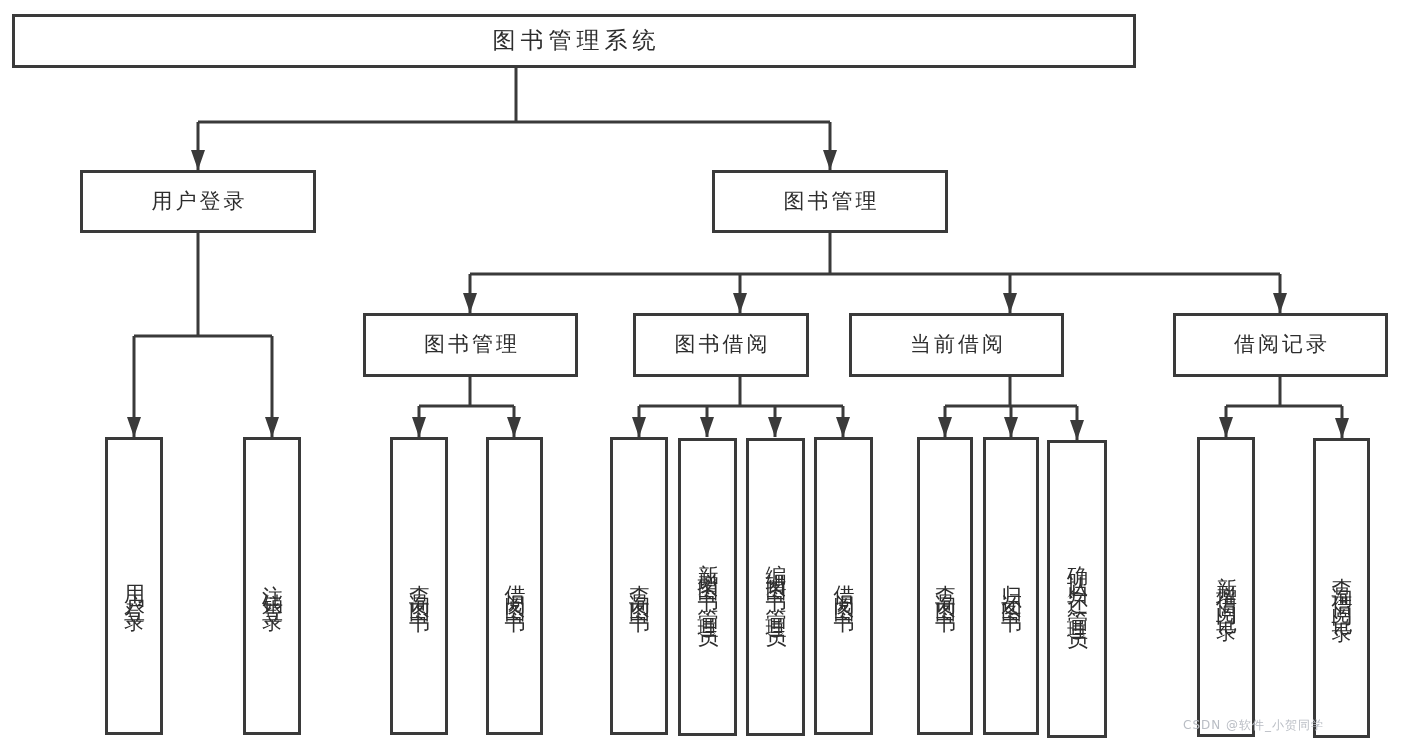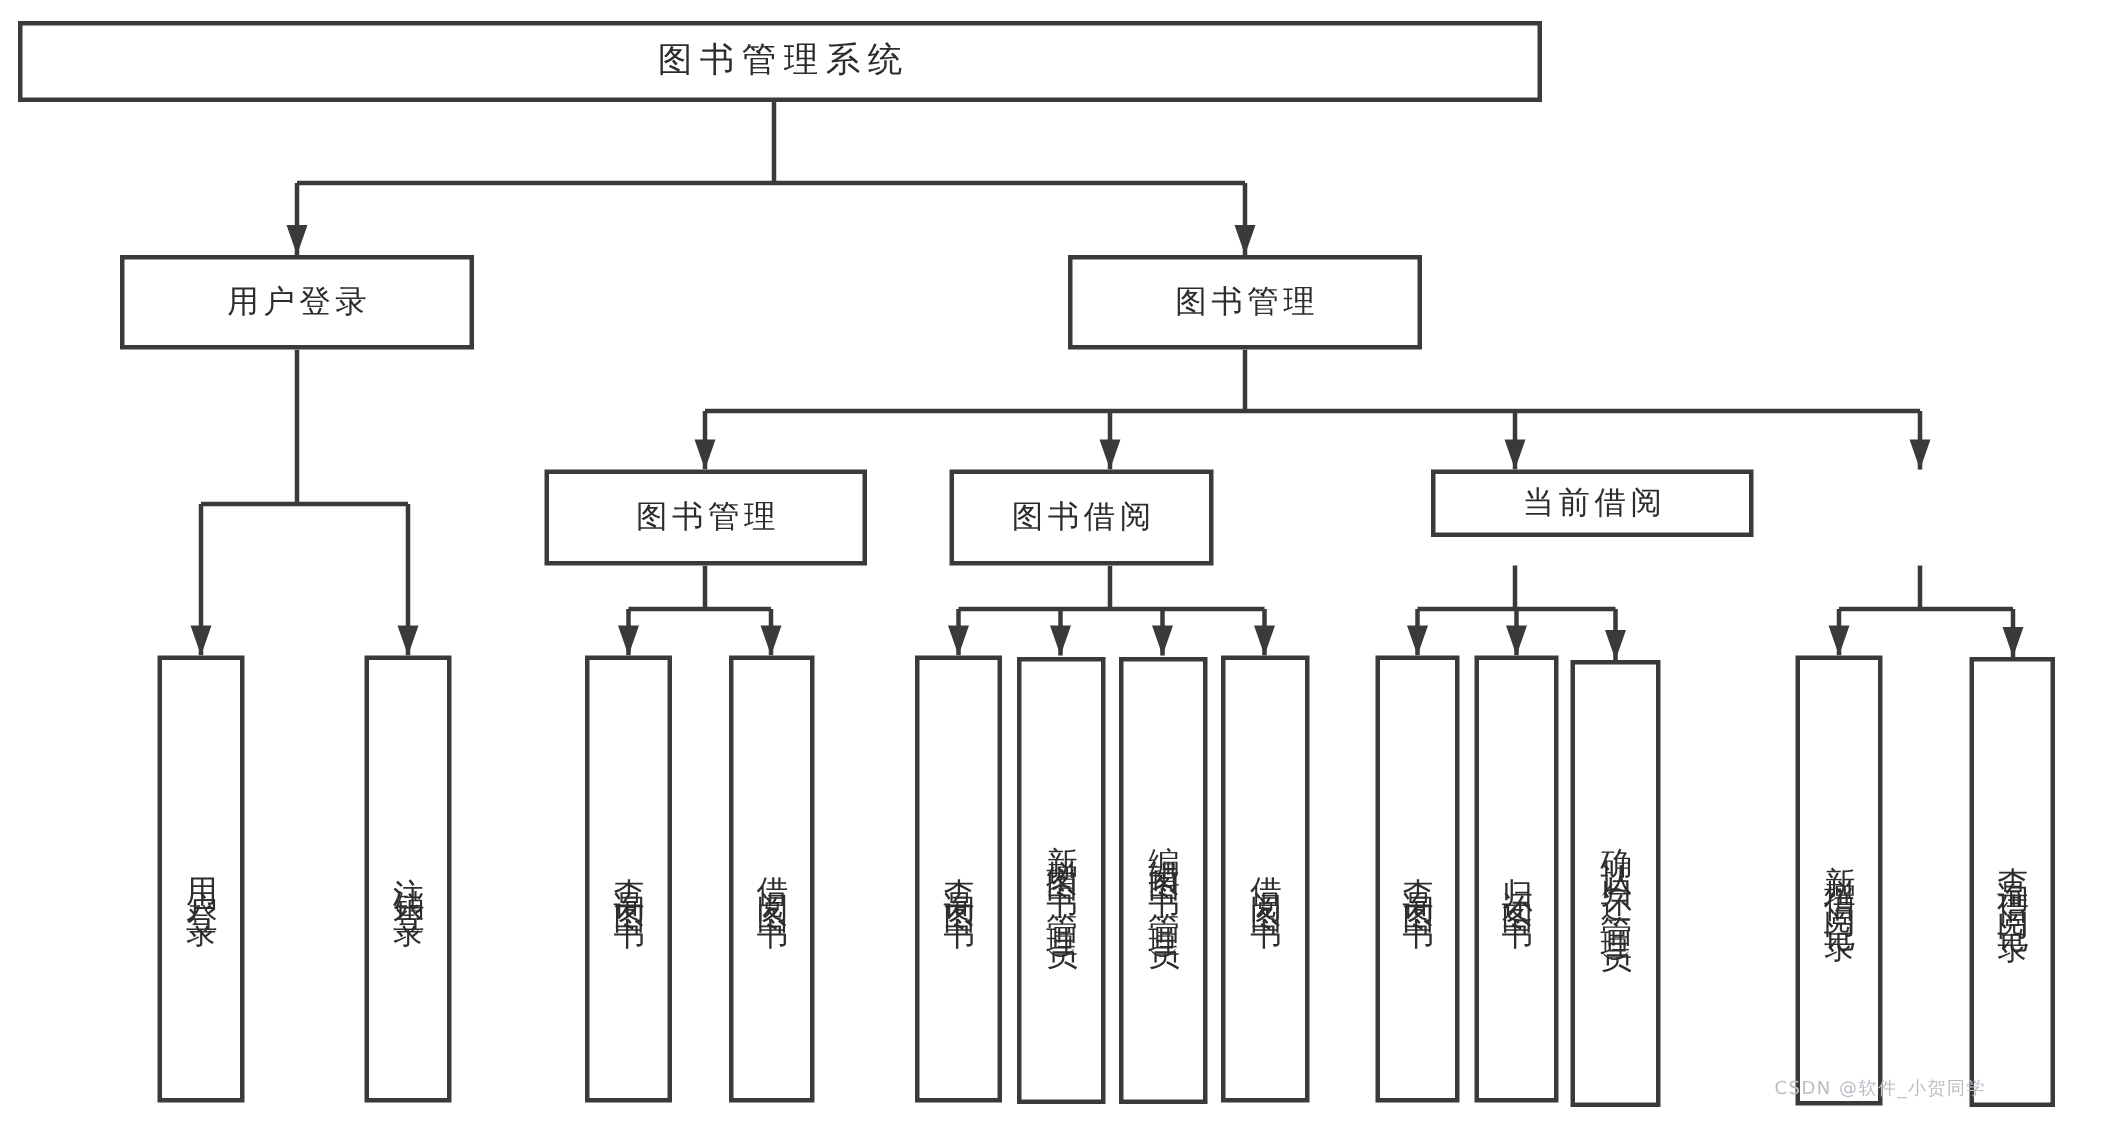--- a/index.html
+++ b/index.html
@@ -74,28 +74,29 @@
         M1010 313 l-7 -20 l14 0 z M1280 313 l-7 -20 l14 0 z
         M419 437 l-7 -20 l14 0 z  M514 437 l-7 -20 l14 0 z
         M639 437 l-7 -20 l14 0 z  M707 437 l-7 -20 l14 0 z
         M775 437 l-7 -20 l14 0 z  M843 437 l-7 -20 l14 0 z
         M945 437 l-7 -20 l14 0 z  M1011 437 l-7 -20 l14 0 z
         M1077 440 l-7 -20 l14 0 z M1226 437 l-7 -20 l14 0 z
         M1342 438 l-7 -20 l14 0 z"></path>
     </g>
   </svg>
 
-  <div class="node h-node root-node" style="left:12px;top:14px;width:1016px;height:54px">图书管理系统</div>
+  <div class="node h-node root-node" style="left:12px;top:14px;width:1124px;height:54px">图书管理系统</div>
 
   <div class="node h-node" style="left:80px;top:170px;width:236px;height:63px">用户登录</div>
   <div class="node h-node" style="left:712px;top:170px;width:236px;height:63px">图书管理</div>
 
   <div class="node h-node" style="left:363px;top:313px;width:215px;height:64px">图书管理</div>
   <div class="node h-node" style="left:633px;top:313px;width:176px;height:64px">图书借阅</div>
-  <div class="node h-node" style="left:954px;top:313px;width:215px;height:45px">当前借阅</div>
+  <div class="node h-node" style="left:849px;top:313px;width:215px;height:64px">当前借阅</div>
+  <div class="node h-node" style="left:1173px;top:313px;width:215px;height:64px">借阅记录</div>
 
   <div class="node v-node" style="left:105px;top:437px;width:58px;height:298px">用户登录</div>
   <div class="node v-node" style="left:243px;top:437px;width:58px;height:298px">注销登录</div>
 
   <div class="node v-node" style="left:390px;top:437px;width:58px;height:298px">查询图书</div>
   <div class="node v-node" style="left:486px;top:437px;width:57px;height:298px">借阅图书</div>
 
   <div class="node v-node" style="left:610px;top:437px;width:58px;height:298px">查询图书</div>
   <div class="node v-node" style="left:678px;top:438px;width:59px;height:298px">新增图书（管理员）</div>
   <div class="node v-node" style="left:746px;top:438px;width:59px;height:298px">编辑图书（管理员）</div>

